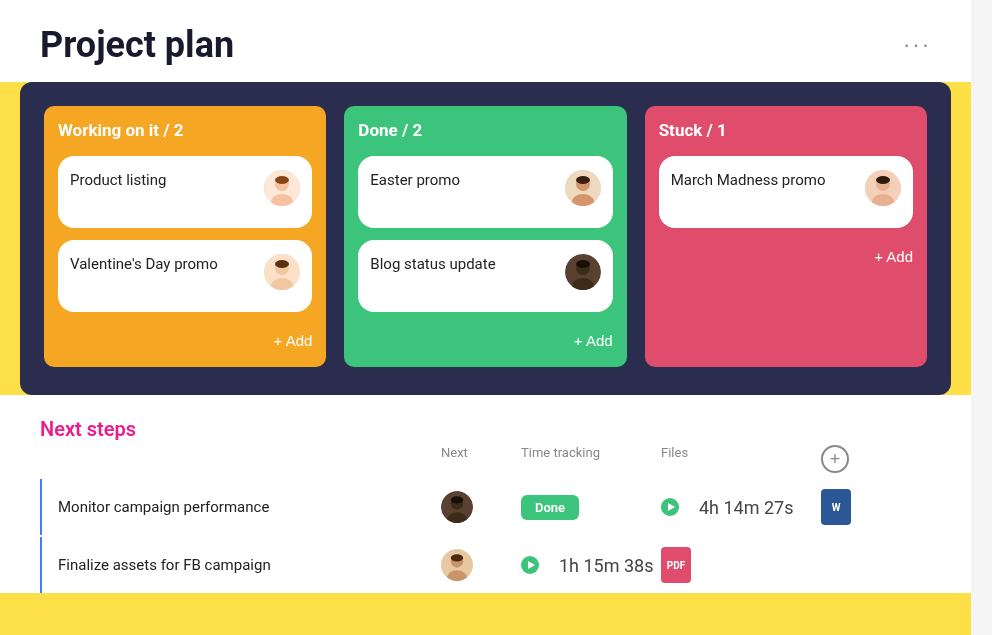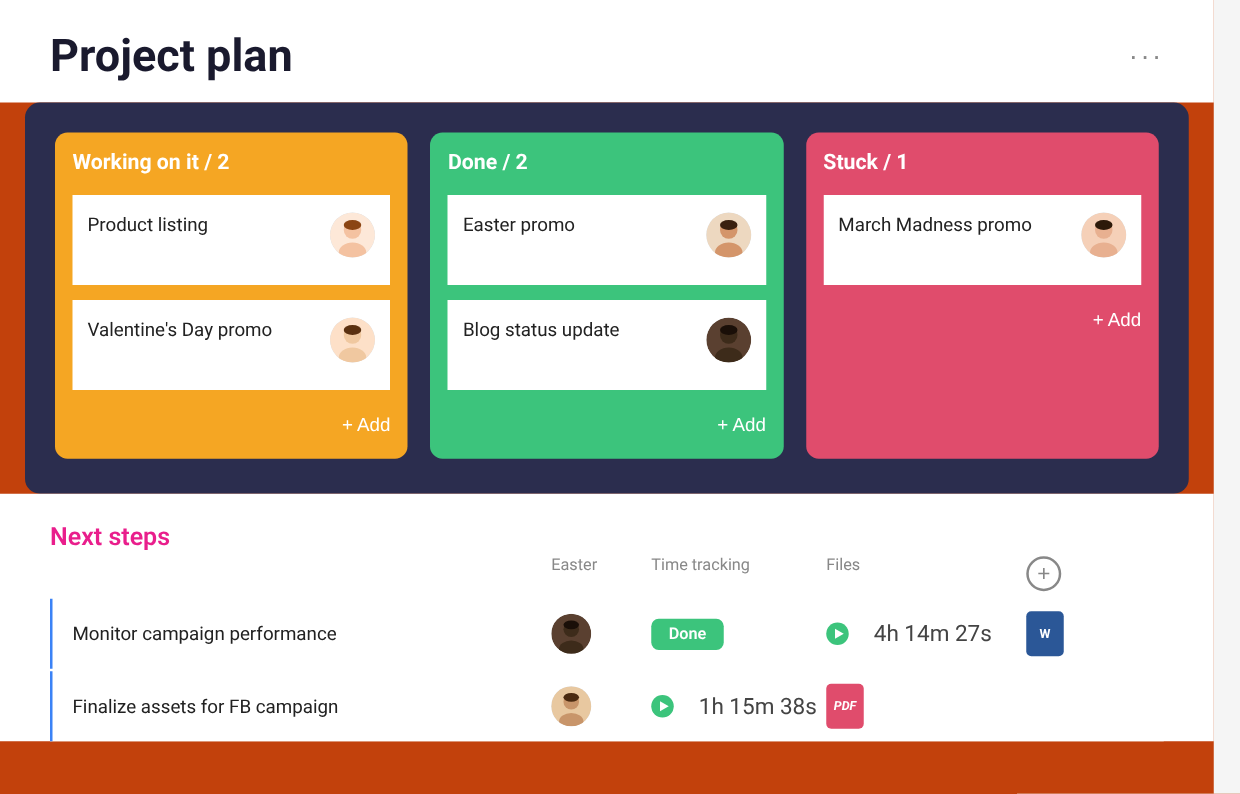--- a/index.html
+++ b/index.html
@@ -4,21 +4,21 @@
   <style>
     * { box-sizing: border-box; margin: 0; padding: 0; }
     body {
       font-family: -apple-system, BlinkMacSystemFont, 'Segoe UI', Roboto, sans-serif;
       background: #f5f5f5;
       width: 992px;
       min-height: 635px;
       overflow: hidden;
     }
     .page {
-      background: #c2410c;
+      background: #fde047;
       width: 971px;
       min-height: 635px;
     }
     .header {
       display: flex;
       align-items: center;
       justify-content: space-between;
       padding: 24px 40px 16px 40px;
       background: #fff;
     }
@@ -57,21 +57,21 @@
     .col-done { background: #3cc47c; gap: 12px; }
     .col-stuck { background: #e04c6c; }
     .col-header {
       font-size: 17px;
       font-weight: 700;
       color: #fff;
       margin-bottom: 4px;
     }
     .kanban-card {
       background: #fff;
-      border-radius: 0;
+      border-radius: 16px;
       padding: 14px 12px;
       display: flex;
       align-items: flex-start;
       justify-content: space-between;
       min-height: 72px;
     }
     .card-title {
       font-size: 15px;
       color: #222;
       font-weight: 400;
@@ -173,21 +173,21 @@
       height: 36px;
       border-radius: 4px;
       display: flex;
       align-items: center;
       justify-content: center;
       font-size: 10px;
       font-weight: 700;
       color: #fff;
     }
     .file-word { background: #2b5797; }
-    .file-pdf { background: #e04c6c; font-style: italic; }
+    .file-pdf { background: #e04c6c; }
     .add-col-btn {
       width: 28px;
       height: 28px;
       border-radius: 50%;
       border: 2px solid #888;
       background: none;
       cursor: pointer;
       display: flex;
       align-items: center;
       justify-content: center;
@@ -283,21 +283,21 @@
           </div>
         </div>
         <button class="add-btn">+ Add</button>
       </div>
     </div>
 
   <div class="next-steps">
     <div class="next-steps-title">Next steps</div>
     <div class="table-header">
       <span></span>
-      <span>Easter</span>
+      <span>Next</span>
       <span>Time tracking</span>
       <span>Files</span>
       <button class="add-col-btn">+</button>
     </div>
     <div id="tasks-container">
         <div class="task-row">
     <span class="task-name">Monitor campaign performance</span>
     <div>
       <div class="owner-avatar">
               <svg viewBox="0 0 36 36" xmlns="http://www.w3.org/2000/svg">

